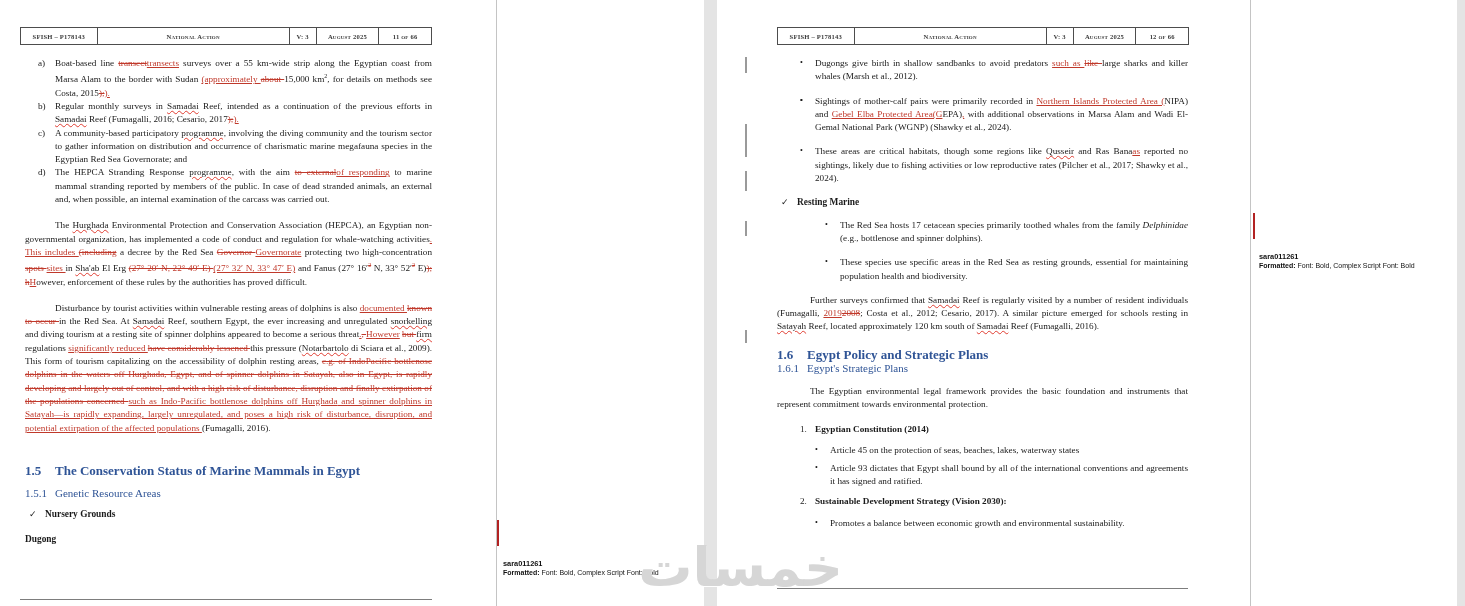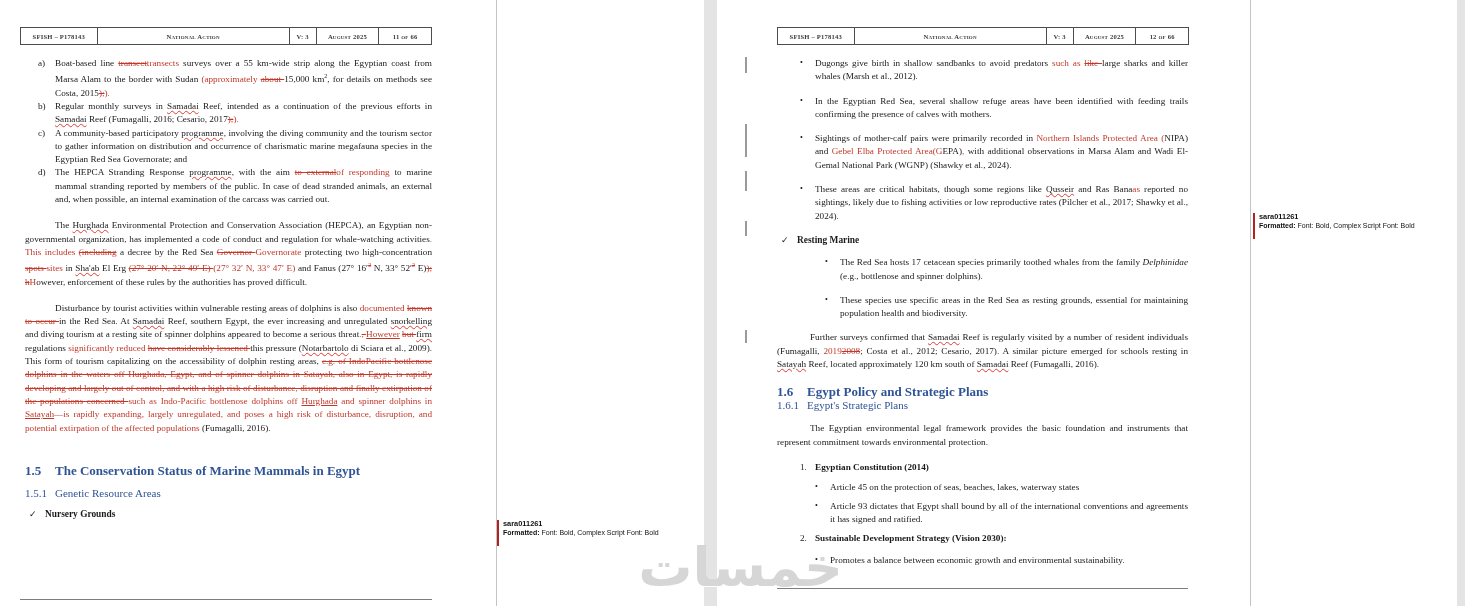--- a/index.html
+++ b/index.html
@@ -47,29 +47,29 @@
   .check-line{position:relative;padding-left:20px;font-weight:bold;font-size:9.4px;}
   .check-mark{position:absolute;left:4px;top:0;font-weight:normal;font-size:9px;}
   .bold-line{font-weight:bold;font-size:9.4px;}
   
   .h-main{color:var(--blue);font-weight:bold;font-size:13px;line-height:15px;}
   .h-main .h-num{display:inline-block;width:30px;}
   .h-sub{color:var(--blue);font-size:11px;line-height:13px;}
   .h-sub .h-num{display:inline-block;width:30px;}
   
   .del{color:var(--red);text-decoration:line-through;}
-  .ins{color:var(--red);}
+  .ins{color:var(--red);text-decoration:underline;}
   .ins.sp{color:var(--red);text-decoration:underline;margin-top:14px;}
   .sp{text-decoration:underline;text-decoration-style:wavy;text-decoration-color:var(--wavy);text-decoration-thickness:1px;text-underline-offset:1px;}
   .sup{vertical-align:super;font-size:6px;}
   .i{font-style:italic;}
   
   .chg-bar{position:absolute;width:1.5px;background:#9a9a9a;}
   
-  .comment{position:absolute;font-family:"Liberation Sans","DejaVu Sans",sans-serif;font-size:7px;line-height:8.6px;color:#111;}
+  .comment{position:absolute;font-family:"Liberation Sans","DejaVu Sans",sans-serif;font-size:7px;line-height:8.6px;color:#111;margin-top:40px;}
   .comment .author{font-weight:bold;font-size:7.4px;}
   .comment .fmt-label{font-weight:bold;}
   .comment-bar{position:absolute;width:2px;background:#b22222;}
   
   .footer-line{position:absolute;height:1px;background:#7d7d7d;}
   .footer-num{position:absolute;font-size:8px;color:#555;margin-top:48px;}
   
   #watermark{
     position:absolute;left:608px;top:536px;width:265px;height:70px;
     font-family:"DejaVu Sans",sans-serif;font-weight:bold;
@@ -116,20 +116,21 @@
     <div class="h-main" style="margin-top:28px;">
       <span class="h-num">1.5</span><span>The Conservation Status of Marine Mammals in Egypt</span>
     </div>
     <div class="h-sub" style="margin-top:9px;">
       <span class="h-num">1.5.1</span><span>Genetic Resource Areas</span>
     </div>
     <div class="check-line" style="margin-top:8px;">
       <span class="check-mark">✓</span>
       <span>Nursery Grounds</span>
     </div>
+    <div class="bold-line" style="margin-top:12px;">Dugong</div>
   </div>
 
   <div class="comment-bar" style="left:497px;top:520px;height:26px;"></div>
   <div class="comment" style="left:503px;top:520px;width:158px;">
     <div class="author">sara011261</div>
     <div><span class="fmt-label">Formatted:</span><span> Font: Bold, Complex Script Font: Bold</span></div>
   </div>
 
   <div class="footer-line" style="left:20px;top:599px;width:412px;"></div>
   <div class="footer-num" style="left:23px;top:601px;">11</div>
@@ -152,21 +153,20 @@
   <div class="chg-bar" style="left:28px;top:221px;height:15px;"></div>
   <div class="chg-bar" style="left:28px;top:330px;height:13px;"></div>
 
   <div class="content" style="left:60px;top:57px;width:411px;">
     <div class="bullet-item">
       <span class="bullet-dot">•</span>
       <span><span>Dugongs give birth in shallow sandbanks to avoid predators </span><span class="ins">such as </span><span class="del">like </span><span>large sharks and killer whales (Marsh et al., 2012).</span></span>
     </div>
     <div class="bullet-item">
       <span class="bullet-dot">•</span>
-      <span><span>In the Egyptian Red Sea, several shallow refuge areas have been identified with feeding trails confirming the presence of calves with mothers.</span></span>
     </div>
     <div class="bullet-item">
       <span class="bullet-dot">•</span>
       <span><span>Sightings of mother-calf pairs were primarily recorded in </span><span class="ins">Northern Islands Protected Area (</span><span>NIPA)</span><span> and </span><span class="ins">Gebel Elba Protected Area(G</span><span>EPA)</span><span class="ins">,</span><span> with additional observations in Marsa Alam and Wadi El-Gemal National Park (WGNP) (Shawky et al., 2024).</span></span>
     </div>
     <div class="bullet-item">
       <span class="bullet-dot">•</span>
       <span><span>These areas are critical habitats, though some regions like </span><span class="sp">Qusseir</span><span> and Ras Bana</span><span class="ins">as</span><span> reported no sightings, likely due to fishing activities or low reproductive rates (Pilcher et al., 2017; Shawky et al., 2024).</span></span>
     </div>
 

